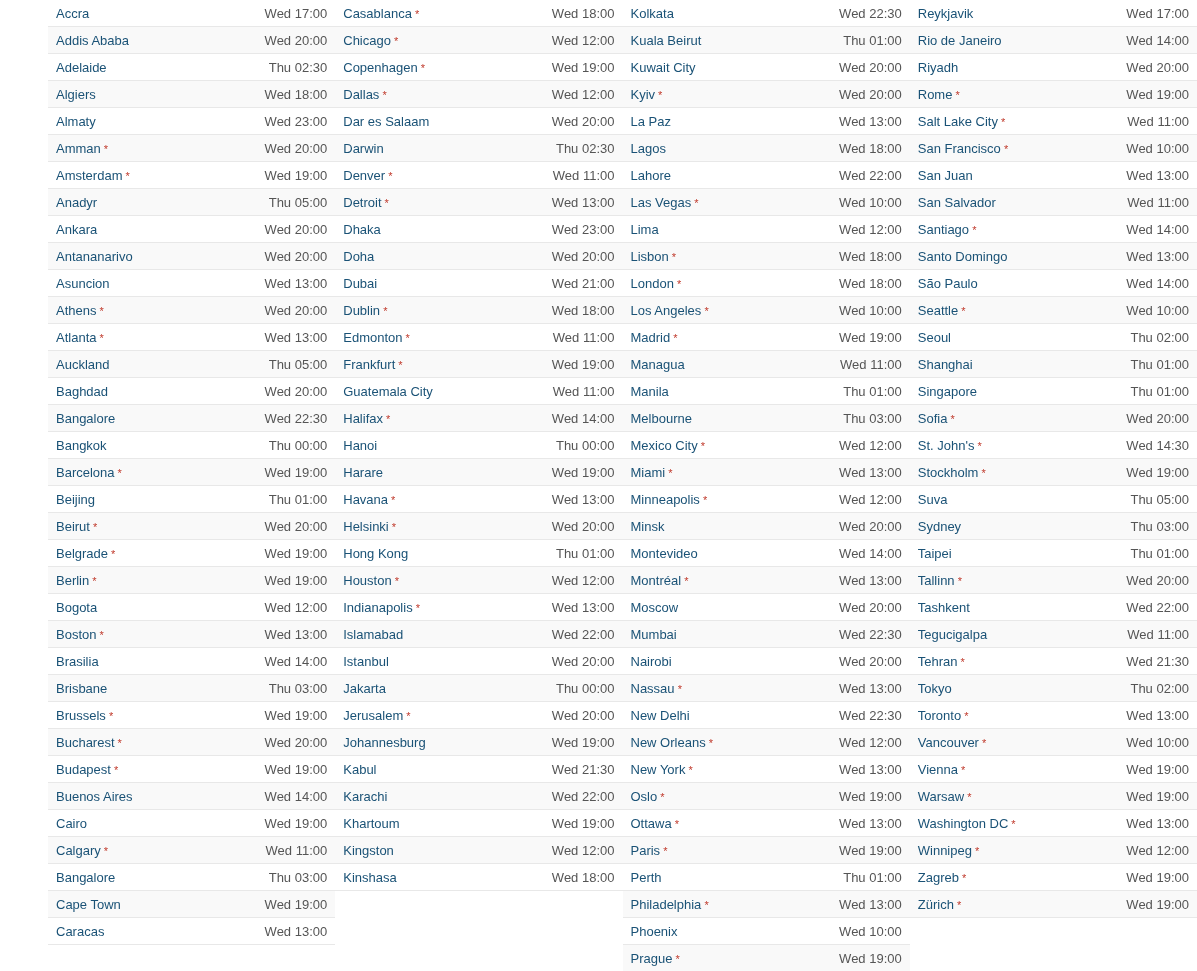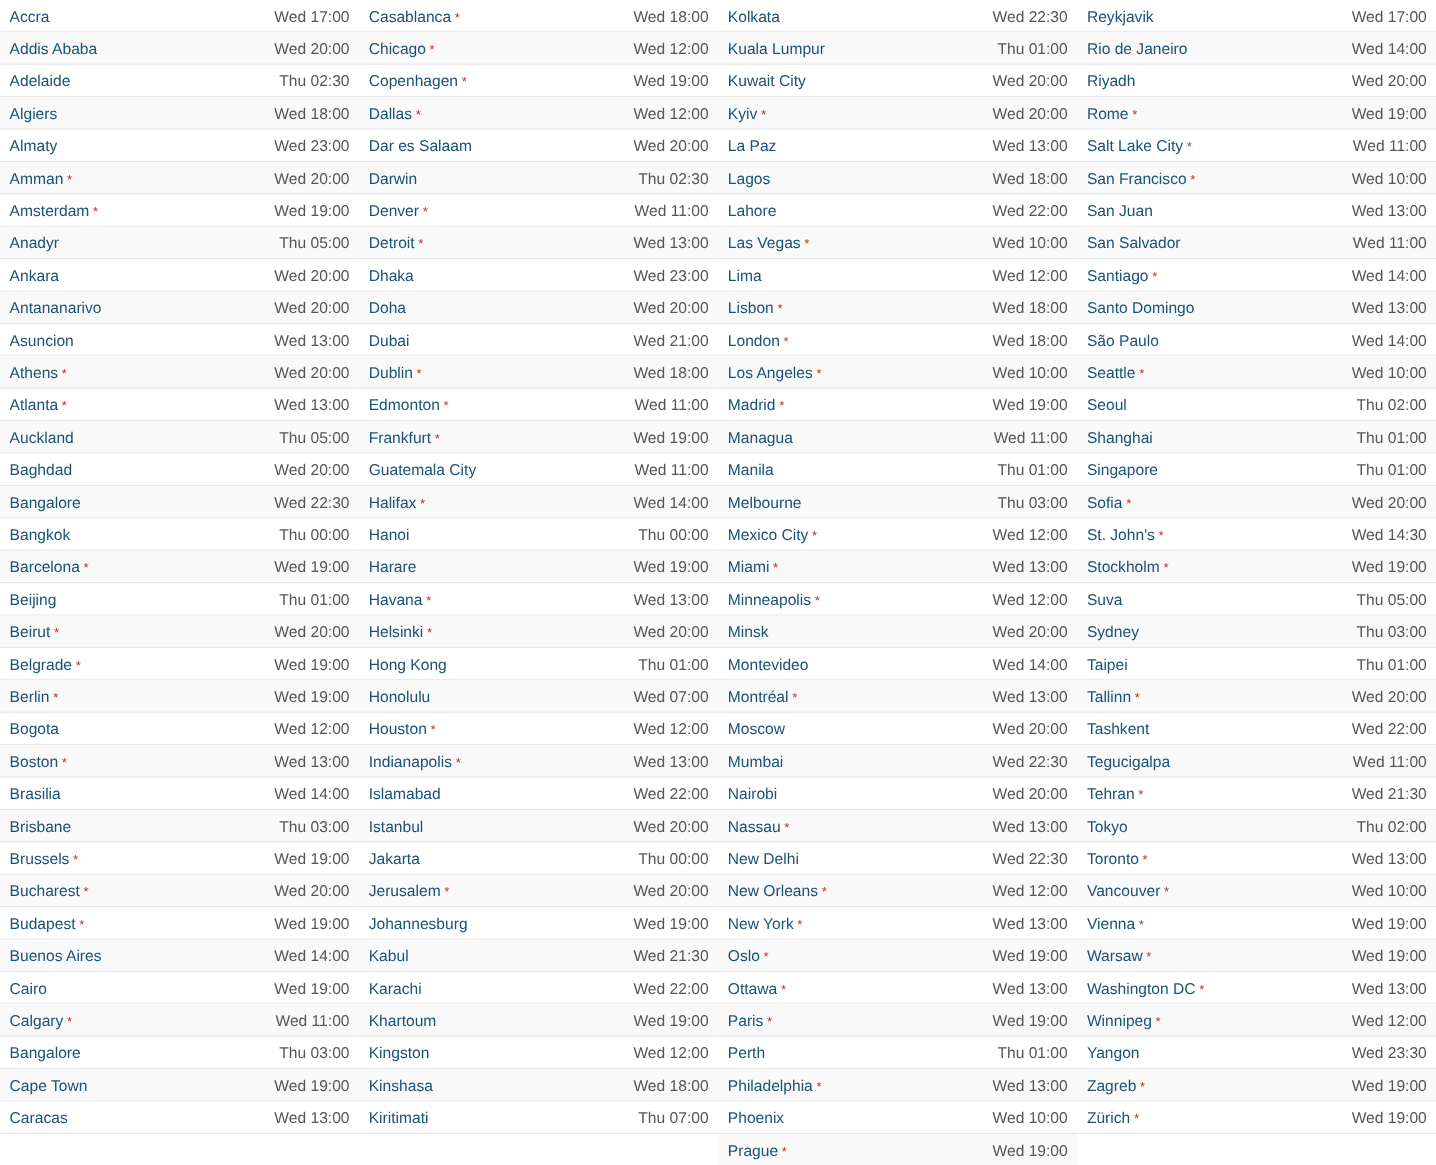--- a/index.html
+++ b/index.html
@@ -8,20 +8,21 @@
       font-size: 13px;
       background: #fff;
       color: #333;
     }
     .table-container {
       width: 1197px;
     }
     .grid {
       display: grid;
       grid-template-columns: repeat(4, 1fr);
+      padding-left: 48px;
     }
     .column {
       display: flex;
       flex-direction: column;
     }
     .row {
       display: flex;
       align-items: center;
       padding: 3px 8px;
       border-bottom: 1px solid #e8e8e8;
@@ -277,24 +278,20 @@
         </div>
         <div class="row">
           <span class="city-name"><a href="#">Helsinki<span class="asterisk"> *</span></a></span>
           <span class="city-time">Wed 20:00</span>
         </div>
         <div class="row">
           <span class="city-name"><a href="#">Hong Kong</a></span>
           <span class="city-time">Thu 01:00</span>
         </div>
         <div class="row">
-          <span class="city-name"><a href="#">Honolulu</a></span>
-          <span class="city-time">Wed 07:00</span>
-        </div>
-        <div class="row">
           <span class="city-name"><a href="#">Houston<span class="asterisk"> *</span></a></span>
           <span class="city-time">Wed 12:00</span>
         </div>
         <div class="row">
           <span class="city-name"><a href="#">Indianapolis<span class="asterisk"> *</span></a></span>
           <span class="city-time">Wed 13:00</span>
         </div>
         <div class="row">
           <span class="city-name"><a href="#">Islamabad</a></span>
           <span class="city-time">Wed 22:00</span>
@@ -328,32 +325,28 @@
           <span class="city-time">Wed 19:00</span>
         </div>
         <div class="row">
           <span class="city-name"><a href="#">Kingston</a></span>
           <span class="city-time">Wed 12:00</span>
         </div>
         <div class="row">
           <span class="city-name"><a href="#">Kinshasa</a></span>
           <span class="city-time">Wed 18:00</span>
         </div>
-        <div class="row">
-          <span class="city-name"><a href="#">Kiritimati</a></span>
-          <span class="city-time">Thu 07:00</span>
-        </div>
       </div>
       <div class="column">
         <div class="row">
           <span class="city-name"><a href="#">Kolkata</a></span>
           <span class="city-time">Wed 22:30</span>
         </div>
         <div class="row">
-          <span class="city-name"><a href="#">Kuala Lumpur</a></span>
+          <span class="city-name"><a href="#">Kuala Beirut</a></span>
           <span class="city-time">Thu 01:00</span>
         </div>
         <div class="row">
           <span class="city-name"><a href="#">Kuwait City</a></span>
           <span class="city-time">Wed 20:00</span>
         </div>
         <div class="row">
           <span class="city-name"><a href="#">Kyiv<span class="asterisk"> *</span></a></span>
           <span class="city-time">Wed 20:00</span>
         </div>
@@ -607,24 +600,20 @@
           <span class="city-name"><a href="#">Warsaw<span class="asterisk"> *</span></a></span>
           <span class="city-time">Wed 19:00</span>
         </div>
         <div class="row">
           <span class="city-name"><a href="#">Washington DC<span class="asterisk"> *</span></a></span>
           <span class="city-time">Wed 13:00</span>
         </div>
         <div class="row">
           <span class="city-name"><a href="#">Winnipeg<span class="asterisk"> *</span></a></span>
           <span class="city-time">Wed 12:00</span>
-        </div>
-        <div class="row">
-          <span class="city-name"><a href="#">Yangon</a></span>
-          <span class="city-time">Wed 23:30</span>
         </div>
         <div class="row">
           <span class="city-name"><a href="#">Zagreb<span class="asterisk"> *</span></a></span>
           <span class="city-time">Wed 19:00</span>
         </div>
         <div class="row">
           <span class="city-name"><a href="#">Zürich<span class="asterisk"> *</span></a></span>
           <span class="city-time">Wed 19:00</span>
         </div>
       </div>

